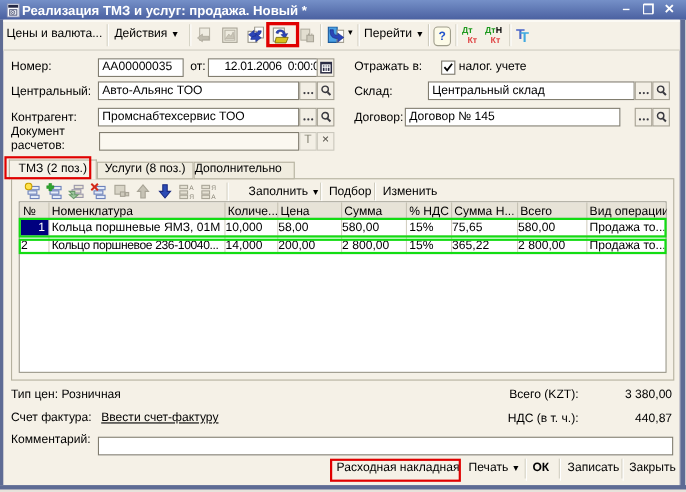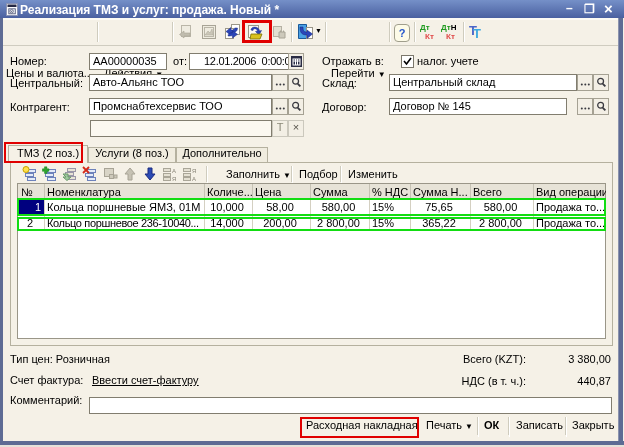--- a/index.html
+++ b/index.html
@@ -9,36 +9,36 @@
 .abs { position:absolute; }
 #titlebar { left:0; top:0; width:624px; height:18px;
   background:linear-gradient(#7590c8,#4a60a0); color:#fff; font-weight:bold; }
 #titletext { left:20px; top:3px; font-size:12px; color:#fff; font-weight:bold; }
 #borderL { left:0; top:18px; width:3px; height:423px; background:#5e6b94; }
 #borderR { left:618px; top:18px; width:5px; height:424px; background:#5e6b94; border-left:1px solid #8b93ae; }
 #borderB { left:0; top:441px; width:624px; height:4px; background:#5e6b94; }
 .winbtn { color:#fff; font-weight:bold; font-size:12px; top:2px; }
 #toolbar { left:3px; top:18px; width:615px; height:28px; background:#f5f1e7;
   border-bottom:1px solid #cfccc0; border-top:2px solid #fcfaf4; }
-.tbtxt { top:25px; font-size:11px;margin-top:42px; }
+.tbtxt { top:25px; font-size:11px; }
 .sep { width:1px; background:#cfccbe; top:22px; height:20px; }
 .sep:after{ content:""; position:absolute; left:1px; top:0; width:1px; height:20px; background:#ffffff; }
 .icon16 { width:16px; height:16px; top:24px; }
 label { position:absolute; }
 .field { position:absolute; background:#fff; border:1px solid #817d6f; height:17px;
   font-size:11px; padding:1px 3px 0 3px; overflow:hidden; white-space:nowrap; }
 .btn3 { position:absolute; background:#f3efe5; border:1px solid #a5a193; height:17px;
   text-align:center; color:#4d4a40; }
 .redbox { position:absolute; border:2px solid #e00000; }
 .greenbox { position:absolute; border:2px solid #12dd12; }
 .hc { position:absolute; top:186px; height:12px; overflow:hidden; white-space:nowrap; }
 .hv { position:absolute; top:184px; height:15px; width:1px; background:#c6c2b4; }
 .gv { position:absolute; top:199px; height:32px; width:1px; background:#d4d0c2; }
 .rc { position:absolute; height:13px; overflow:hidden; white-space:nowrap; }
-.r { text-align:center; }
+.r { text-align:left; }
 .ticon { position:absolute; top:166px; width:16px; height:16px; }
 </style></head>
 <body>
 <div id="win">
   <div id="titlebar" class="abs"></div>
   <div id="borderL" class="abs"></div>
   <div id="borderR" class="abs"></div>
   <div id="borderB" class="abs"></div>
   <svg class="abs" style="left:6px;top:3px" width="13" height="13" viewBox="0 0 13 13">
     <rect x="0.5" y="0.5" width="11" height="12" fill="#fcfcfe" stroke="#8a93b5"></rect>
@@ -131,20 +131,21 @@
   <div class="btn3" style="left:272px;top:98px;width:16px"><svg width="11" height="13" viewBox="0 0 11 13">
         <circle cx="1.8" cy="9.6" r="1" fill="#3a3a40"></circle>
         <circle cx="5.3" cy="9.6" r="1" fill="#3a3a40"></circle>
         <circle cx="8.8" cy="9.6" r="1" fill="#3a3a40"></circle>
       </svg></div>
   <div class="btn3" style="left:288px;top:98px;width:16px"><svg width="11" height="11" viewBox="0 0 11 11" style="margin-top:2px">
         <circle cx="4.6" cy="4.2" r="2.9" fill="none" stroke="#3a3a40" stroke-width="1.3"></circle>
         <line x1="6.8" y1="6.8" x2="9.4" y2="9.4" stroke="#3a3a40" stroke-width="1.8"></line>
       </svg></div>
 
+  <label style="left:10px;top:114px">Документ<br>расчетов:</label>
   <div class="field" style="left:90px;top:120px;width:182px;background:#fbf8f0"></div>
   <div class="btn3" style="left:272px;top:120px;width:16px;color:#8a8878;border-color:#cbc8bd">T</div>
   <div class="btn3" style="left:288px;top:120px;width:16px;color:#55524a;border-color:#cbc8bd">×</div>
 
   <label style="left:322px;top:55px">Отражать в:</label>
   <div class="abs" style="left:401px;top:55px;width:13px;height:13px;background:#fff;border:1px solid #7b776b"></div>
   <svg class="abs" style="left:403px;top:57px" width="9" height="9" viewBox="0 0 9 9">
       <path d="M1 4 L3.5 7 L8 1" fill="none" stroke="#000" stroke-width="1.6"></path>
     </svg>
   <label style="left:417px;top:55px">налог. учете</label>
@@ -155,35 +156,35 @@
         <circle cx="1.8" cy="9.6" r="1" fill="#3a3a40"></circle>
         <circle cx="5.3" cy="9.6" r="1" fill="#3a3a40"></circle>
         <circle cx="8.8" cy="9.6" r="1" fill="#3a3a40"></circle>
       </svg></div>
   <div class="btn3" style="left:593px;top:74px;width:16px"><svg width="11" height="11" viewBox="0 0 11 11" style="margin-top:2px">
         <circle cx="4.6" cy="4.2" r="2.9" fill="none" stroke="#3a3a40" stroke-width="1.3"></circle>
         <line x1="6.8" y1="6.8" x2="9.4" y2="9.4" stroke="#3a3a40" stroke-width="1.8"></line>
       </svg></div>
 
   <label style="left:322px;top:101px">Договор:</label>
-  <div class="field" style="left:389px;top:98px;width:178px">Договор № 145</div>
+  <div class="field" style="left:368px;top:98px;width:196px">Договор № 145</div>
   <div class="btn3" style="left:577px;top:98px;width:16px"><svg width="11" height="13" viewBox="0 0 11 13">
         <circle cx="1.8" cy="9.6" r="1" fill="#3a3a40"></circle>
         <circle cx="5.3" cy="9.6" r="1" fill="#3a3a40"></circle>
         <circle cx="8.8" cy="9.6" r="1" fill="#3a3a40"></circle>
       </svg></div>
   <div class="btn3" style="left:593px;top:98px;width:16px"><svg width="11" height="11" viewBox="0 0 11 11" style="margin-top:2px">
         <circle cx="4.6" cy="4.2" r="2.9" fill="none" stroke="#3a3a40" stroke-width="1.3"></circle>
         <line x1="6.8" y1="6.8" x2="9.4" y2="9.4" stroke="#3a3a40" stroke-width="1.8"></line>
       </svg></div>
 
   <div class="abs" style="left:10px;top:162px;width:603px;height:184px;border:1px solid #b5b19f;background:#f5f1e7"></div>
   <div class="abs" style="left:8px;top:145px;width:80px;height:18px;background:#f5f1e7;border:1px solid #b5b19f;border-bottom:none;text-align:center;line-height:14px">ТМЗ (2 поз.)</div>
   <div class="abs" style="left:88px;top:147px;width:88px;height:16px;background:#f0ecdf;border:1px solid #b5b19f;text-align:center;line-height:11px">Услуги (8 поз.)</div>
-  <div class="abs" style="left:176px;top:147px;width:92px;height:16px;background:#f0ecdf;border:1px solid #b5b19f;text-align:center;line-height:11px">Дополнительно</div>
+  <div class="abs" style="left:176px;top:147px;width:92px;height:16px;background:#f0ecdf;border:1px solid #b5b19f;text-align:left;line-height:11px">Дополнительно</div>
   <div class="redbox" style="left:4px;top:142px;width:79px;height:21px"></div>
 
   <svg class="ticon" style="left:22px" viewBox="0 0 16 16">
     <g fill="#e4ebf8" stroke="#6d82bb">
         <rect x="5.5" y="3.5" width="8" height="3"></rect>
         <rect x="3.5" y="7.5" width="8" height="3"></rect>
         <rect x="5.5" y="11.5" width="8" height="3"></rect>
       </g>
     <circle cx="4" cy="3.5" r="3" fill="#ffe24a" stroke="#c8a000"></circle>
   </svg>

